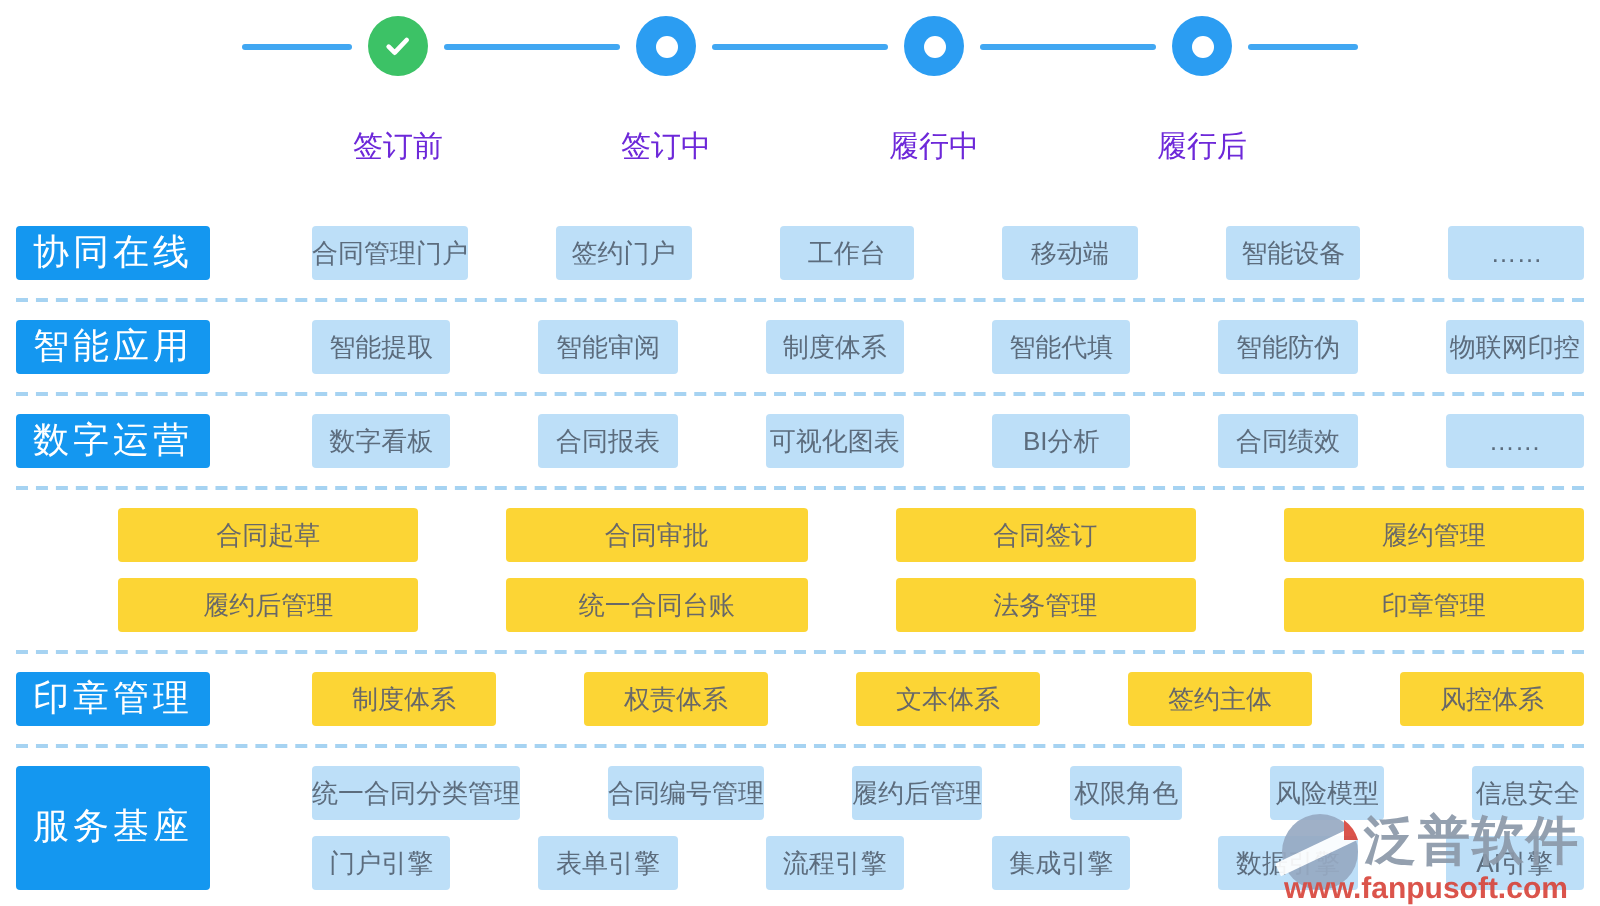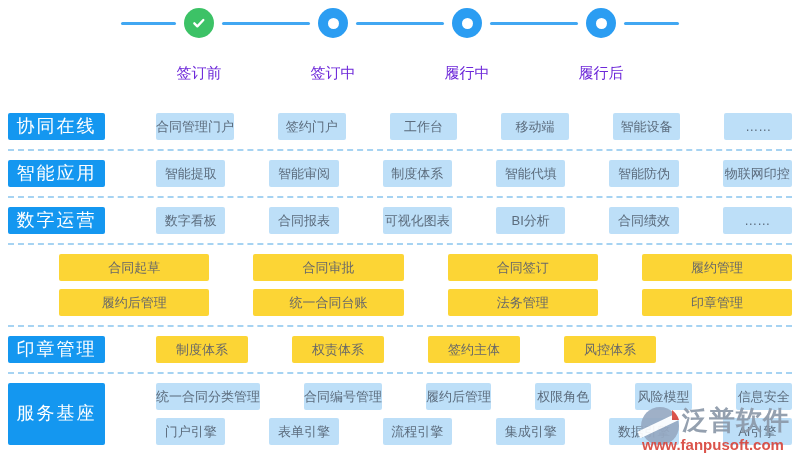--- a/index.html
+++ b/index.html
@@ -137,20 +137,21 @@
           </div>
         </div>
       </div>
       <div class="sep"></div>
       <div class="row">
         <div class="row-label">印章管理</div>
         <div class="row-items">
           <div class="line cols-5">
             <div class="item yellow">制度体系</div>
             <div class="item yellow">权责体系</div>
+            <div class="item yellow">文本体系</div>
             <div class="item yellow">签约主体</div>
             <div class="item yellow">风控体系</div>
           </div>
         </div>
       </div>
       <div class="sep"></div>
       <div class="row">
         <div class="row-label">服务基座</div>
         <div class="row-items">
           <div class="line cols-6">

